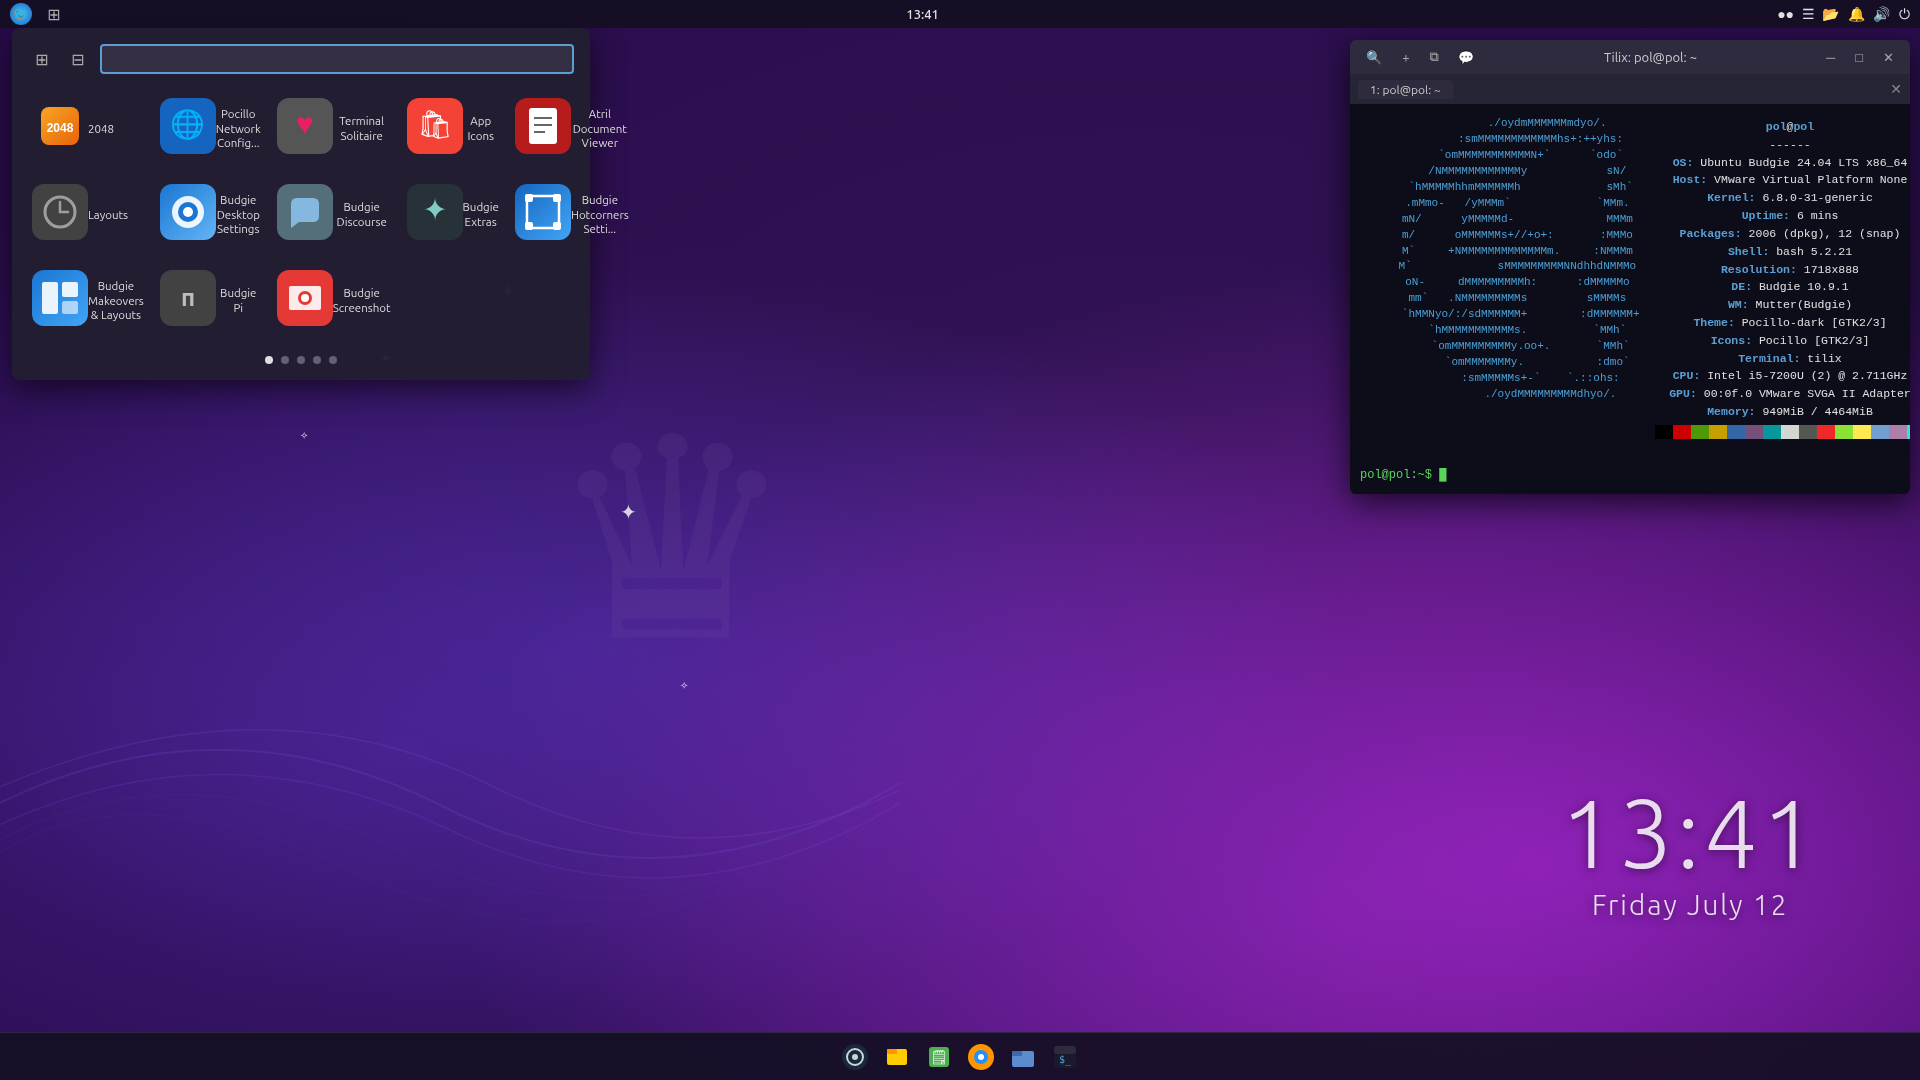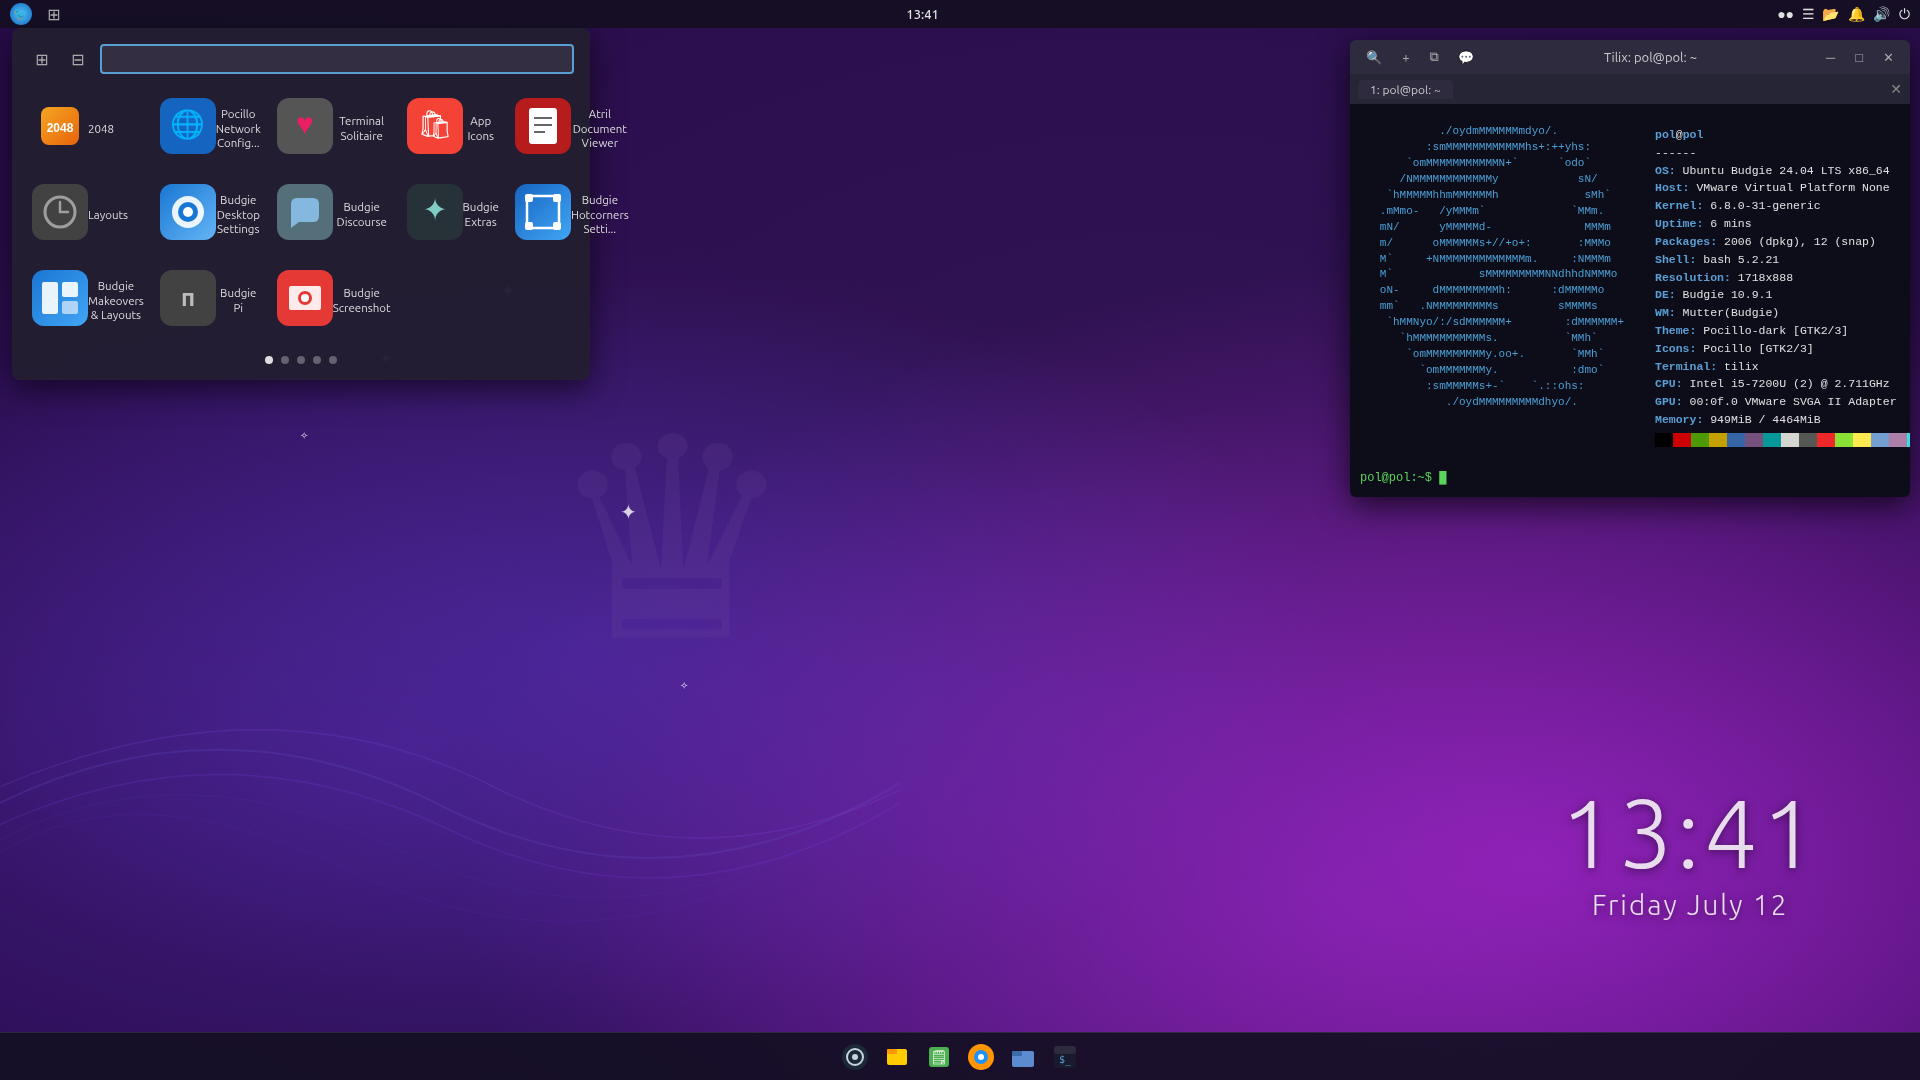--- a/index.html
+++ b/index.html
@@ -271,26 +271,27 @@
     }
     .terminal-tab-actions {
       margin-left: auto;
       display: flex;
       gap: 6px;
       font-size: 14px;
       color: #888;
     }
     .terminal-body {
       background: #0d0d1a;
-      padding: 20px 10px;
+      padding: 12px 10px;
       min-height: 360px;
       font-family: 'Courier New', monospace;
       font-size: 12px;
       display: flex;
       gap: 0;
+      text-align: center;
     }
     .neofetch-art {
       color: #4a9fd4;
       font-size: 11px;
       line-height: 1.45;
       white-space: pre;
       min-width: 295px;
     }
     .neofetch-info {
       color: #e0e0e0;

